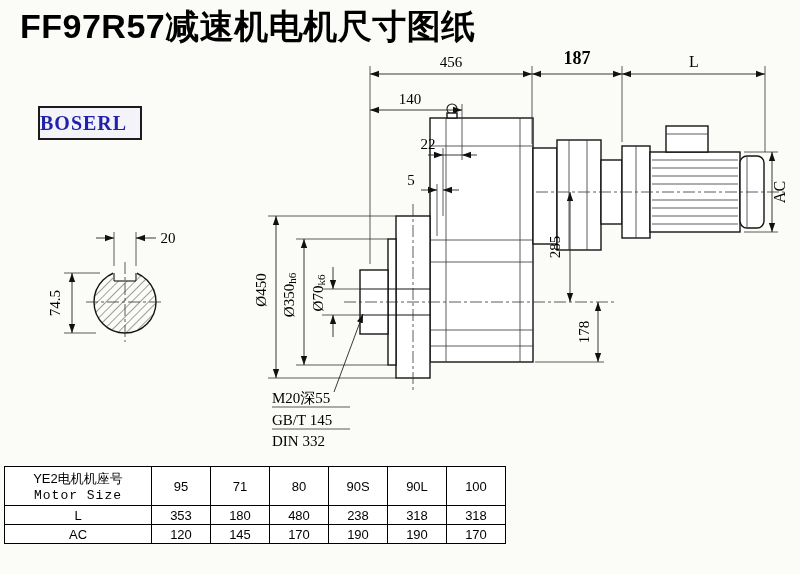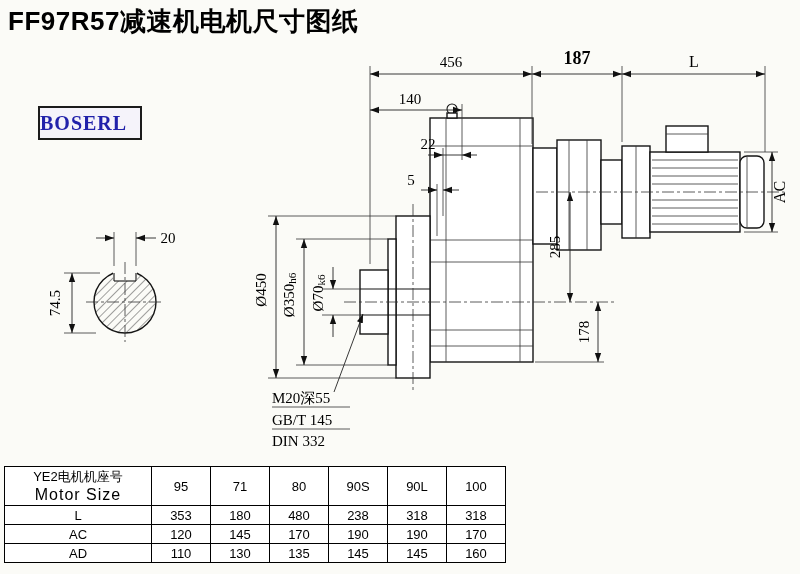--- a/index.html
+++ b/index.html
@@ -3,22 +3,22 @@
 <meta charset="utf-8">
 <style>
   html,body { margin:0; padding:0; }
   body {
     width:800px; height:574px; position:relative; overflow:hidden;
     background:#fbfbf7;
     font-family:"Liberation Sans", sans-serif;
     color:#000;
   }
   .title {
-    position:absolute; left:8px; top:4px;
-    font-size:26px; font-weight:bold; letter-spacing:0.5px;
+    position:absolute; left:20px; top:4px;
+    font-size:34px; font-weight:bold; letter-spacing:0.5px;
   }
   .brand-box {
     position:absolute; left:38px; top:106px; width:100px; height:30px;
     border:2px solid #1b1b1b; background:#f5f3fa;
     display:flex; align-items:center; 
   }
   .brand-box span {
     font-family:"Liberation Serif", serif; font-weight:bold;
     font-size:20px; color:#2121aa; letter-spacing:1px;
   }
@@ -33,22 +33,22 @@
     position:absolute; left:4px; top:466px;
     border-collapse:collapse; background:#ffffff;
   }
   .spec td {
     border:1px solid #000; text-align:center; vertical-align:middle;
     font-size:13px; padding:0 2px; height:18px; min-width:54px;
   }
   .spec td.c0 { width:142px; }
   .spec tr.hdr td { height:38px; }
   .spec .en {
-    font-family:Liberation Sans, sans-serif;
-    font-size:16px; letter-spacing:1px;
+    font-family:Liberation Mono, monospace;
+    font-size:13px; letter-spacing:1px;
   }
 </style>
 </head>
 <body>
 
 <div class="title">FF97R57减速机电机尺寸图纸</div>
 
 <div class="brand-box">
   <span>BOSERL</span>
 </div>
@@ -232,23 +232,14 @@
     </tr>
     <tr>
       <td class="c0">AC</td>
       <td>120</td>
       <td>145</td>
       <td>170</td>
       <td>190</td>
       <td>190</td>
       <td>170</td>
     </tr>
-    <tr>
-      <td class="c0">AD</td>
-      <td>110</td>
-      <td>130</td>
-      <td>135</td>
-      <td>145</td>
-      <td>145</td>
-      <td>160</td>
-    </tr>
   </tbody>
 </table>
 
 </body></html>

